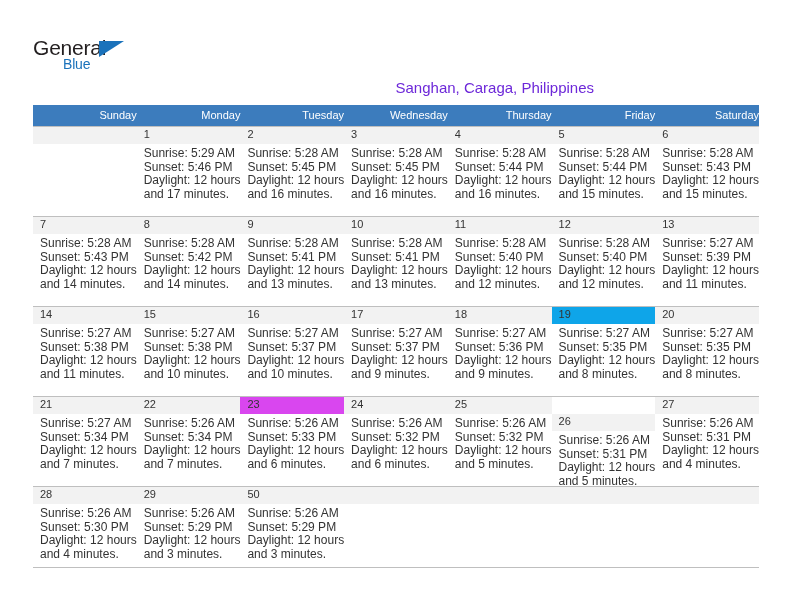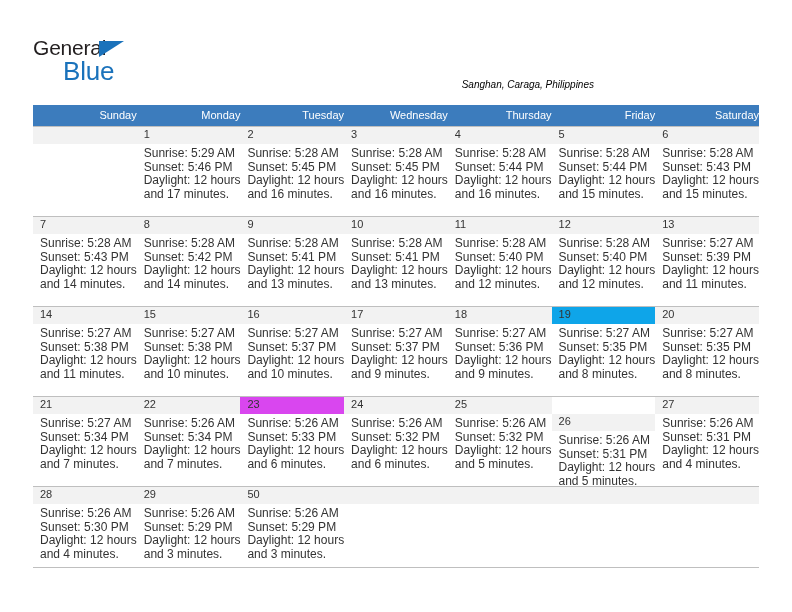--- a/index.html
+++ b/index.html
@@ -51,43 +51,42 @@
     top: 5px;
     width: 0;
     height: 0;
     border-left: 25px solid #1a72bb;
     border-bottom: 16px solid transparent;
   }
   .logo-blue {
     position: absolute;
     left: 30px;
     top: 20px;
-    font-size: 26px;
+    font-size: 14px;
     letter-spacing: -0.2px;
     color: #1a72bb;
     font-family: "Liberation Sans", sans-serif;
   }
   .title {
     position: absolute;
     right: 38px;
     top: 33px;
     font-size: 27px;
     color: #1a1a1a;
     text-align: right;
     white-space: nowrap;
   }
   .subtitle {
     position: absolute;
     right: 38px;
     top: 79px;
-    font-size: 10px;
-    color: #000000;
+    font-size: 15px;
+    color: #6d28d9;
     text-align: right;
     white-space: nowrap;
-    font-style: italic;
   }
 
   
   .calendar {
     position: absolute;
     left: 33px;
     top: 105px;
     width: 726px;
     border-collapse: collapse;
     table-layout: fixed;

